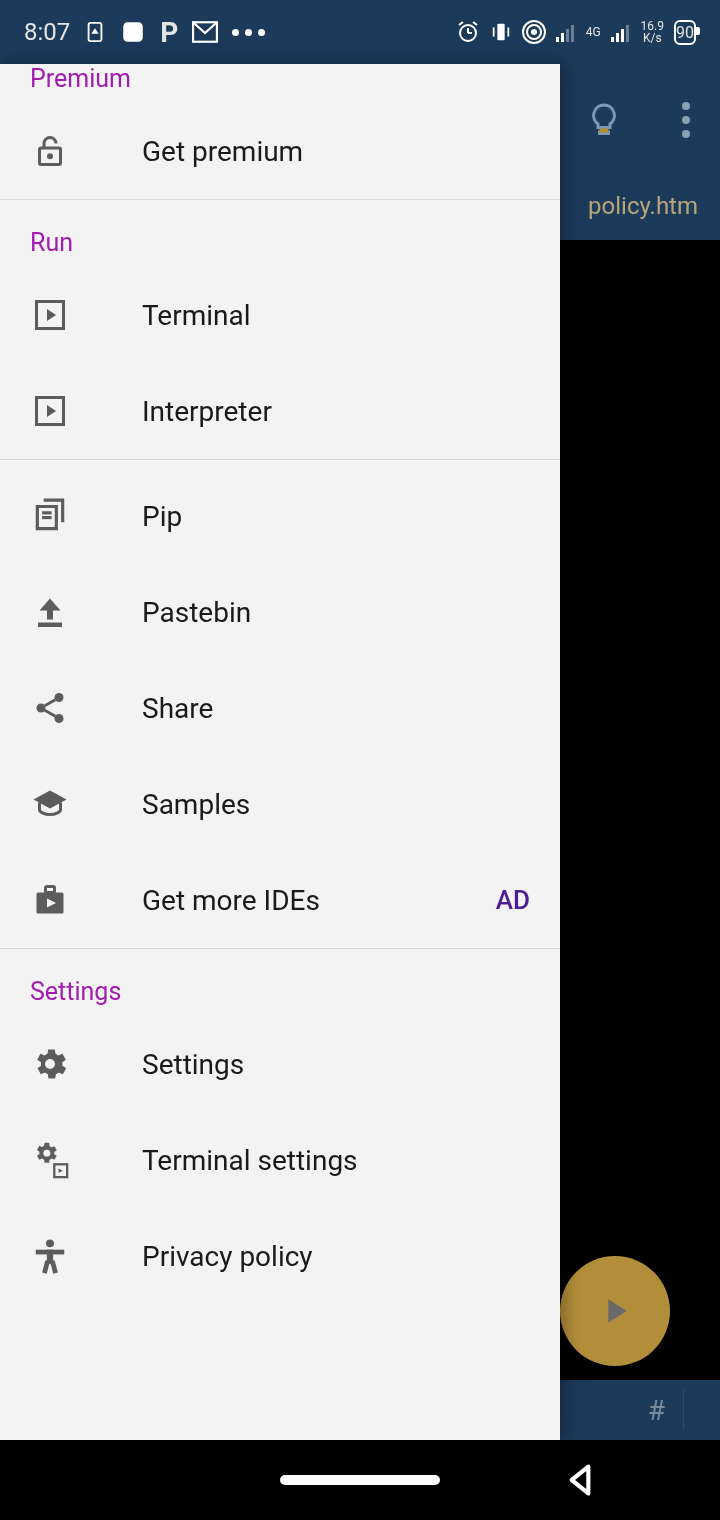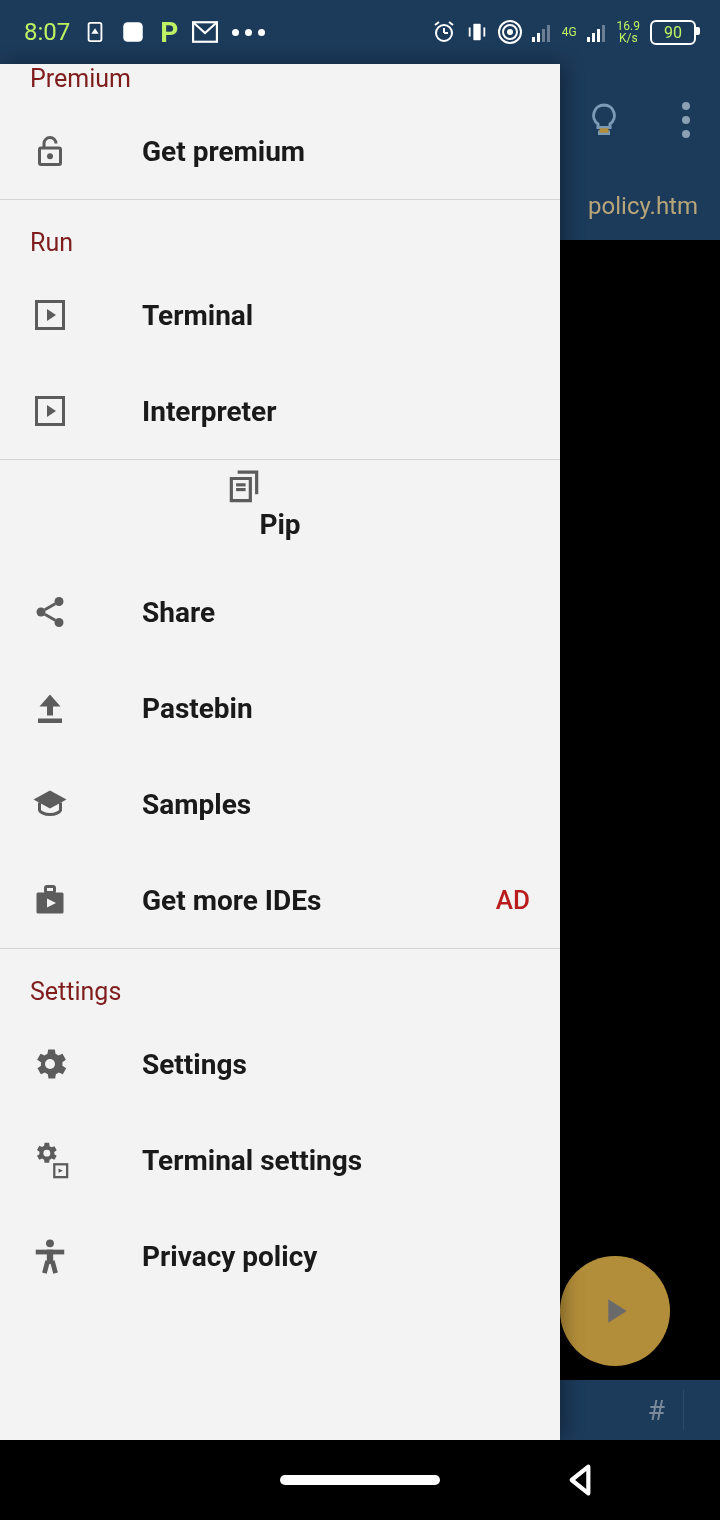--- a/index.html
+++ b/index.html
@@ -1,51 +1,51 @@
 <!DOCTYPE html>
 <html><head>
   <meta charset="utf-8">
   <style>
     * { margin: 0; padding: 0; box-sizing: border-box; font-family: Roboto, Arial, sans-serif; }
     body { width: 720px; height: 1520px; background: #000; position: relative; overflow: hidden; }
     
-    .statusbar { height: 64px; background: #1c3a5a; display: flex; justify-content: space-between; align-items: center; padding: 0 24px; color: #bef264; font-size: 24px; }
+    .statusbar { height: 64px; background: #1c3a5a; display: flex; justify-content: space-between; align-items: center; padding: 0 24px; color: #e5e5e5; font-size: 24px; }
     .statusbar-left { display: flex; align-items: center; gap: 14px; }
     .statusbar-right { display: flex; align-items: center; gap: 10px; }
     .statusbar .dots { display: flex; gap: 6px; }
     .statusbar .dot { width: 7px; height: 7px; background: #fff; border-radius: 50%; }
     .statusbar svg { fill: #fff; }
     .sbicon { display:inline-flex; align-items:center; justify-content:center;}
     .sb-net { font-size: 12px; line-height: 1; text-align:center;}
-    .sb-batt { border:2px solid #fff; border-radius:6px; padding:1px 12px; font-size:16px; position:relative;}
+    .sb-batt { border:2px solid #fff; border-radius:6px; padding:1px 0; font-size:16px; position:relative;}
     .sb-batt::after { content:''; position:absolute; right:-6px; top:5px; width:4px; height:8px; background:#fff; border-radius:0 2px 2px 0;}
     
     .main { position: relative; height: calc(100% - 64px - 80px); background:#000;}
     
     .bg-app { position:absolute; inset:0; }
     .bg-toolbar { height:112px; background:#1c3a5a; display:flex; justify-content:flex-end; align-items:center; padding-right:30px; gap:60px;}
     .bg-bulb { width:36px; height:36px;}
     .bg-dots3 { display:flex; flex-direction:column; gap:6px;}
     .bg-dots3 span { width:8px; height:8px; background:#8aa0b3; border-radius:50%;}
     .bg-tabs { height:64px; background:#1c3a5a; display:flex; justify-content:flex-end; gap:30px; padding-right:12px; color:#b8a67a; font-size:24px; align-items:center; border-bottom:4px solid transparent;}
     .bg-tab { padding:0 10px; height:100%; display:flex; align-items:center; position:relative;}
     .bg-tab.active::after { content:''; position:absolute; bottom:-2px; left:0; right:30px; height:6px; background:#d4b054;}
     .bg-editor { position:absolute; top:176px; bottom:0; left:0; right:0; background:#000;}
     .bg-fab { position:absolute; right:50px; bottom:74px; width:110px; height:110px; background:#b38e3a; border-radius:50%; display:flex; align-items:center; justify-content:center;}
     .bg-keyrow { position:absolute; bottom:0; left:0; right:0; height:60px; background:#1c3a5a; display:flex; align-items:center;}
     .bg-key { color:#7a8a9a; font-size:28px; padding:0 18px; border-right:1px solid #7a8a9a33; height:40px; display:flex; align-items:center;}
     
     .drawer { position:absolute; top:0; left:0; width:560px; bottom:0; background:#f3f3f3; box-shadow: 4px 0 18px rgba(0,0,0,0.35); overflow-y:auto;}
     
-    .section-header { color:#7f1d1d; font-size:25px; padding:14px 30px 10px;}
+    .section-header { color:#a21caf; font-size:25px; padding:14px 30px 10px;}
     .item { display:flex; align-items:center; height:96px; padding:0 30px;}
     .item-icon { width:40px; height:40px; display:flex; align-items:center; justify-content:center; margin-right:72px;}
     .item-icon svg { fill:#5c5c5c;}
-    .item-label { color:#1a1a1a; font-size:28px; font-weight:700; flex:1;}
-    .item-badge { color:#b91c1c; font-size:26px; font-weight:500;}
+    .item-label { color:#1a1a1a; font-size:28px; font-weight:400; flex:1;}
+    .item-badge { color:#4c1d95; font-size:26px; font-weight:500;}
     .divider { height:1px; background:#d6d6d6;}
     .group-top { padding-top:0;}
     
     .navbar { height:80px; background:#000; display:flex; align-items:center; justify-content:center; position:relative;}
     .nav-pill { width:160px; height:10px; background:#fff; border-radius:5px;}
     .nav-back { position:absolute; right:120px; width:40px; height:40px;}
   </style>
 </head>
 <body>
 
@@ -180,51 +180,51 @@
       <span class="item-icon">
           <svg width="36" height="36" viewBox="0 0 24 24">
             <rect x="3" y="3" width="18" height="18" fill="none" stroke="#5c5c5c" stroke-width="2"></rect>
             <polygon points="10,8 16,12 10,16" fill="#5c5c5c"></polygon>
           </svg>
         </span>
       <span class="item-label">Interpreter</span>
     </div>
     <div class="divider"></div>
 
-    <div class="item" style="margin-top:8px;flex-direction:column;">
+    <div class="item" style="margin-top:8px;">
       <span class="item-icon">
           <svg width="38" height="38" viewBox="0 0 24 24">
             <path d="M4 6h12v14H4z" fill="none" stroke="#5c5c5c" stroke-width="2"></path>
             <path d="M8 2h12v14" fill="none" stroke="#5c5c5c" stroke-width="2"></path>
             <line x1="7" y1="10" x2="13" y2="10" stroke="#5c5c5c" stroke-width="2"></line>
             <line x1="7" y1="13" x2="13" y2="13" stroke="#5c5c5c" stroke-width="2"></line>
           </svg>
         </span>
       <span class="item-label">Pip</span>
     </div>
     <div class="item">
       <span class="item-icon">
           <svg width="36" height="36" viewBox="0 0 24 24">
+            <polygon points="12,3 5,11 10,11 10,17 14,17 14,11 19,11" fill="#5c5c5c"></polygon>
+            <rect x="4" y="19" width="16" height="3" fill="#5c5c5c"></rect>
+          </svg>
+        </span>
+      <span class="item-label">Pastebin</span>
+    </div>
+    <div class="item">
+      <span class="item-icon">
+          <svg width="36" height="36" viewBox="0 0 24 24">
             <circle cx="18" cy="5" r="3" fill="#5c5c5c"></circle>
             <circle cx="6" cy="12" r="3" fill="#5c5c5c"></circle>
             <circle cx="18" cy="19" r="3" fill="#5c5c5c"></circle>
             <line x1="8.5" y1="10.5" x2="15.5" y2="6.5" stroke="#5c5c5c" stroke-width="2"></line>
             <line x1="8.5" y1="13.5" x2="15.5" y2="17.5" stroke="#5c5c5c" stroke-width="2"></line>
           </svg>
         </span>
       <span class="item-label">Share</span>
-    </div>
-    <div class="item">
-      <span class="item-icon">
-          <svg width="36" height="36" viewBox="0 0 24 24">
-            <polygon points="12,3 5,11 10,11 10,17 14,17 14,11 19,11" fill="#5c5c5c"></polygon>
-            <rect x="4" y="19" width="16" height="3" fill="#5c5c5c"></rect>
-          </svg>
-        </span>
-      <span class="item-label">Pastebin</span>
     </div>
     <div class="item">
       <span class="item-icon">
           <svg width="40" height="36" viewBox="0 0 24 24">
             <polygon points="12,3 1,9 12,15 23,9" fill="#5c5c5c"></polygon>
             <path d="M5 11v5c0 1 3 3 7 3s7-2 7-3v-5" fill="none" stroke="#5c5c5c" stroke-width="2"></path>
           </svg>
         </span>
       <span class="item-label">Samples</span>
     </div>

